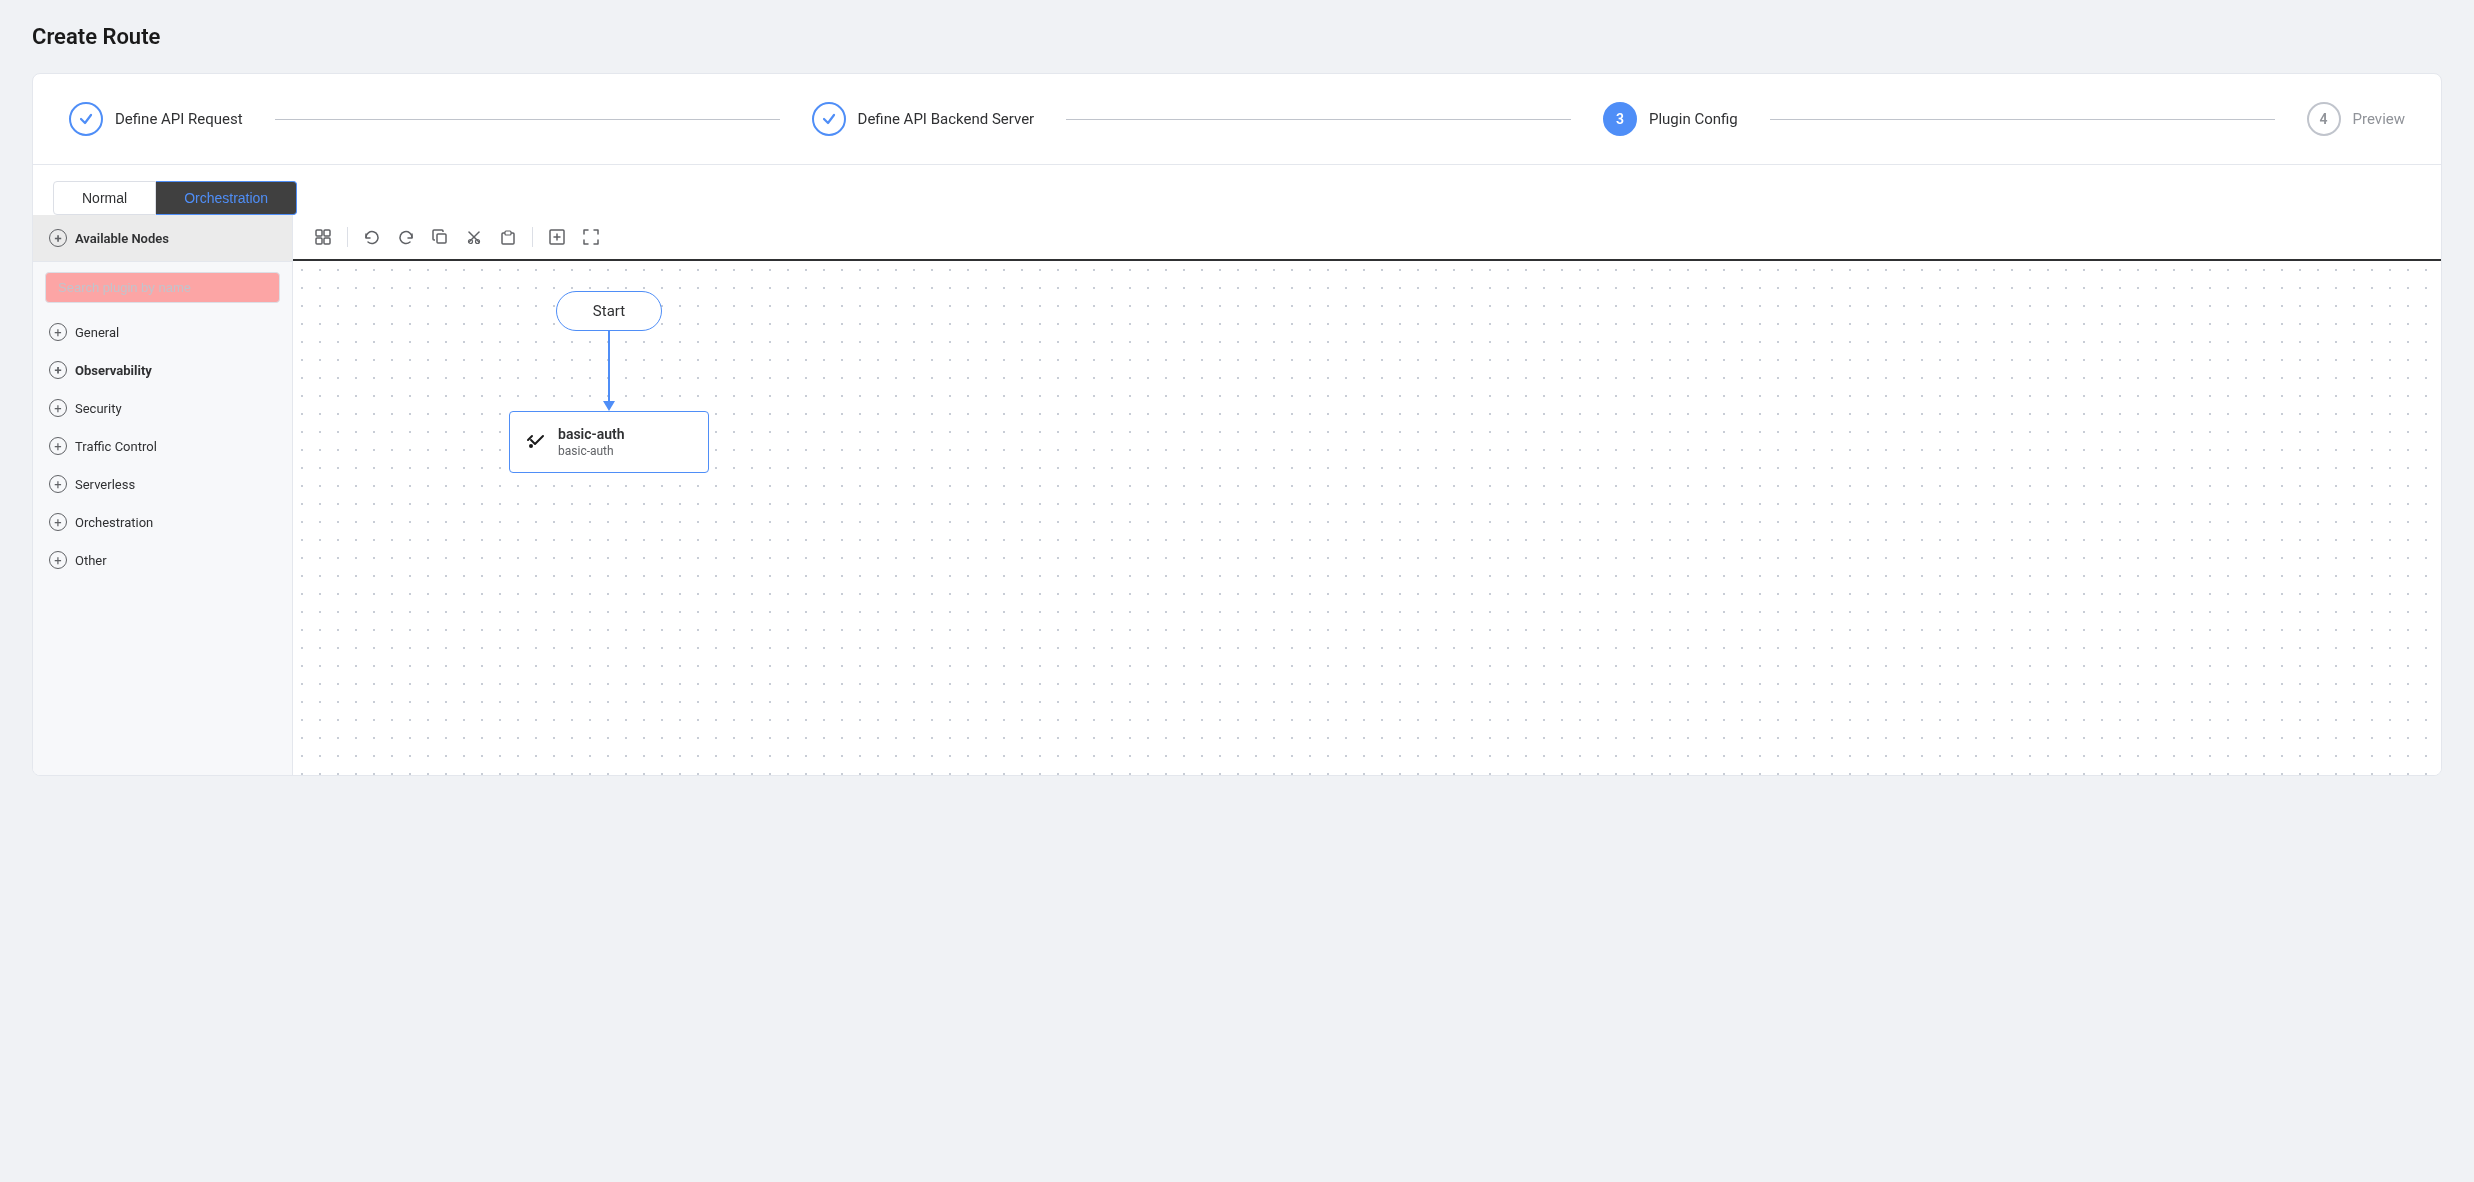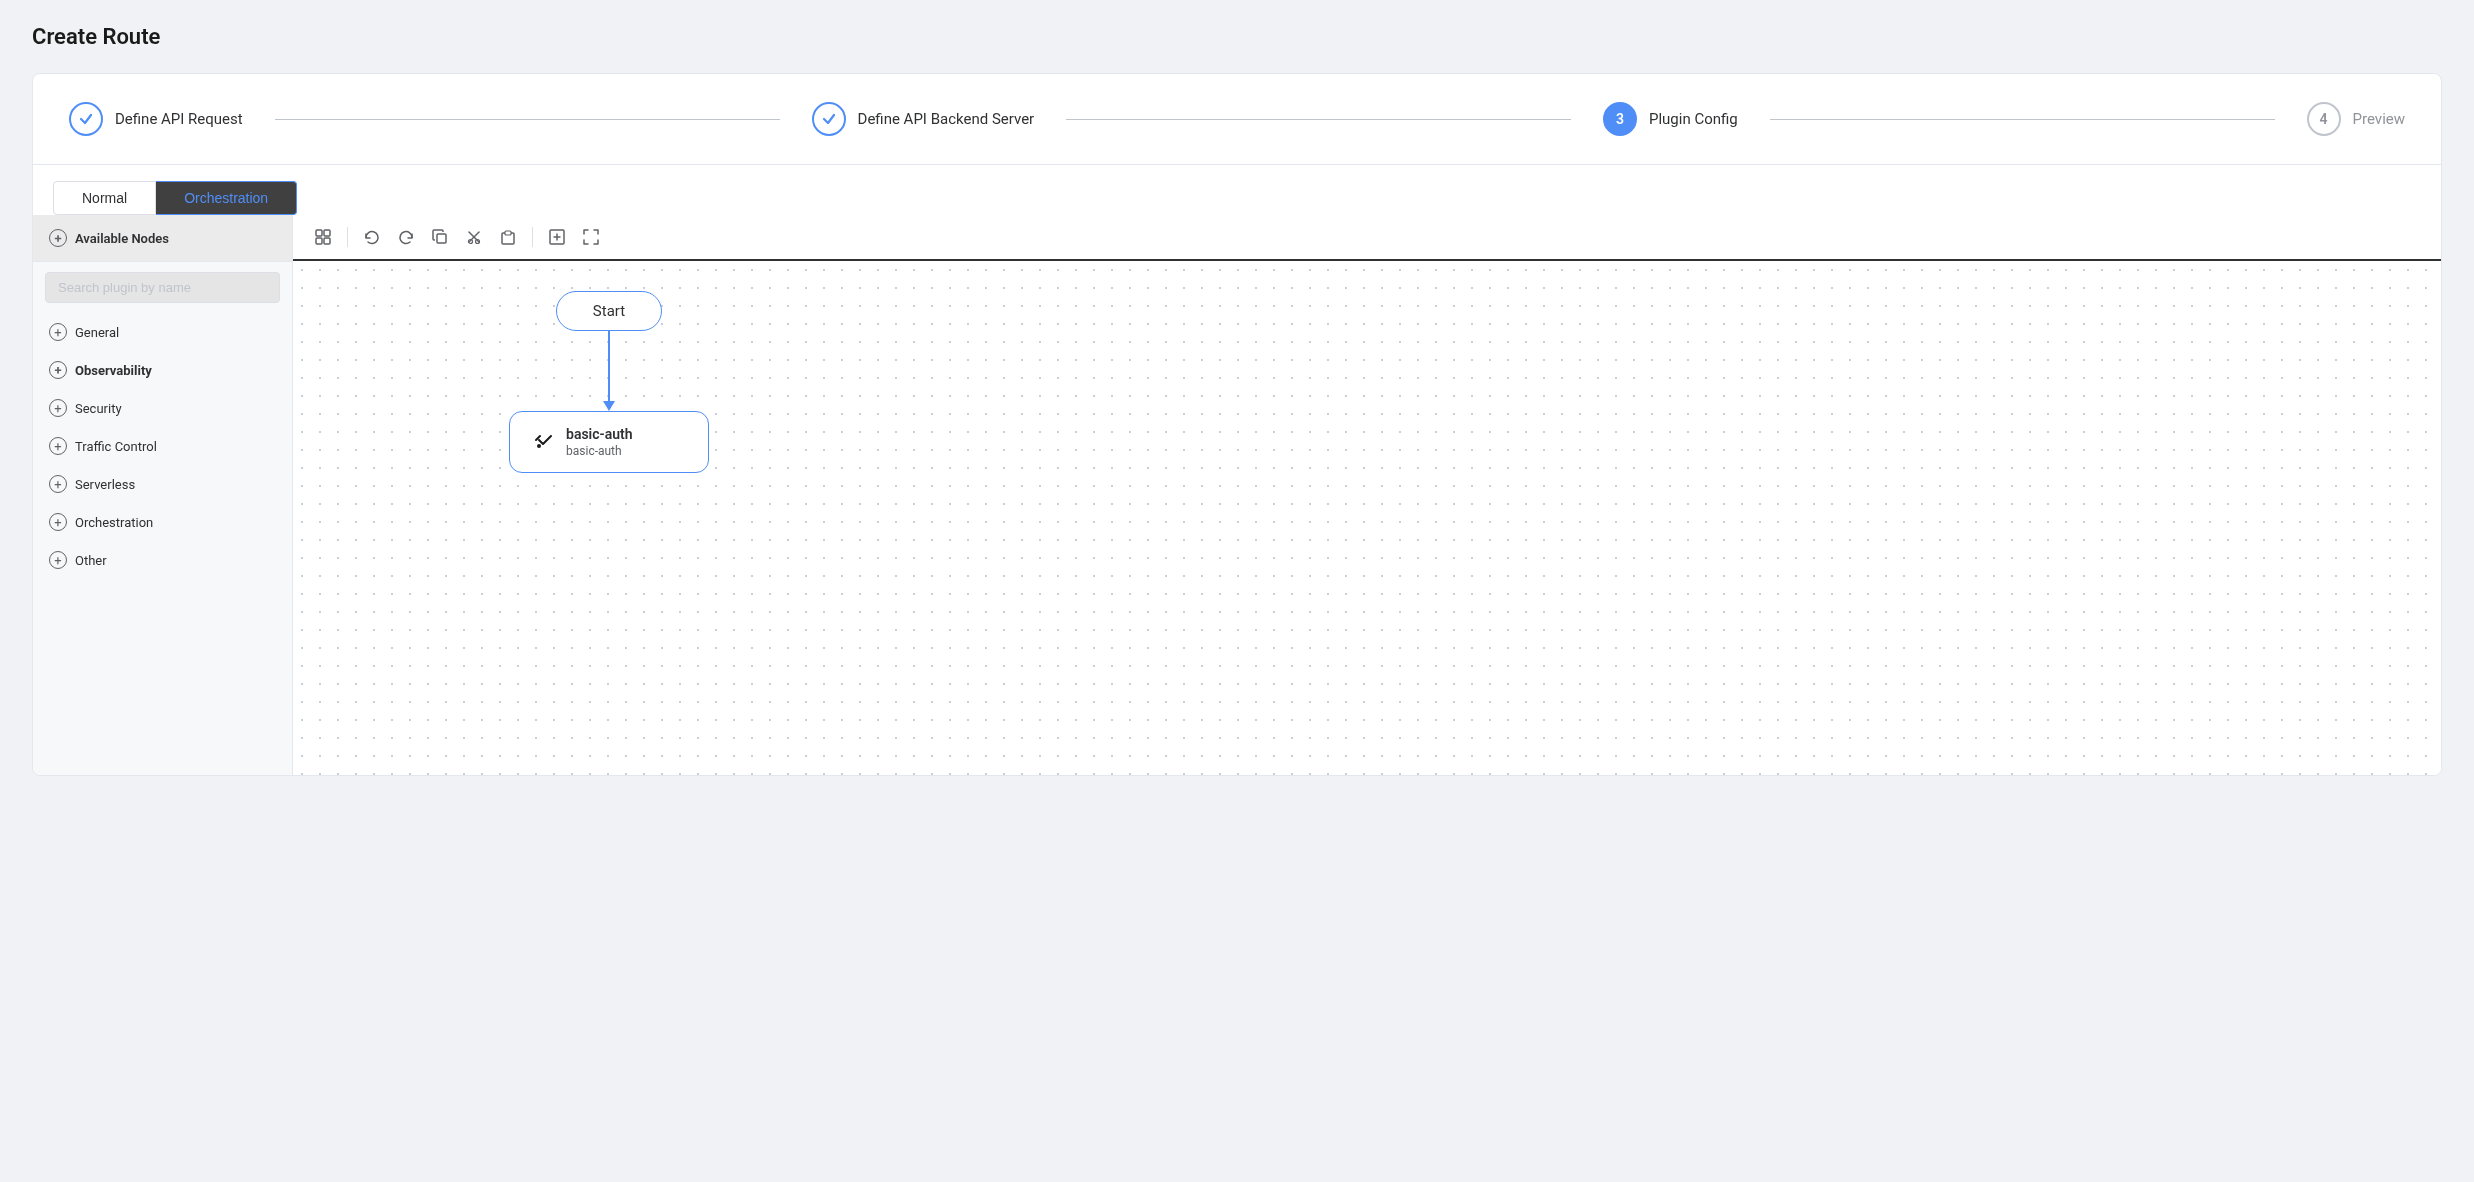--- a/index.html
+++ b/index.html
@@ -132,21 +132,21 @@
       background: #ebebeb;
       border-bottom: 1px solid #e4e7ed;
     }
     .search-box {
       margin: 10px 12px;
       padding: 7px 12px;
       border: 1px solid #dcdfe6;
       border-radius: 4px;
       font-size: 13px;
       color: #606266;
-      background: #e5e5e5;
+      background: #fca5a5;
       outline: none;
       width: calc(100% - 24px);
     }
     .search-box::placeholder { color: #c0c4cc; }
     .category-item {
       display: flex;
       align-items: center;
       gap: 8px;
       padding: 10px 16px;
       font-size: 13px;
@@ -241,22 +241,22 @@
     }
     .flow-arrow-head {
       width: 0;
       height: 0;
       border-left: 6px solid transparent;
       border-right: 6px solid transparent;
       border-top: 10px solid #4f8ef7;
     }
     .flow-node-box {
       border: 1.5px solid #4f8ef7;
-      border-radius: 13px;
-      padding: 14px 24px;
+      border-radius: 4px;
+      padding: 14px 16px;
       background: #fff;
       min-width: 200px;
       display: flex;
       align-items: center;
       gap: 10px;
     }
     .flow-node-icon {
       font-size: 20px;
       color: #1a1a1a;
     }

